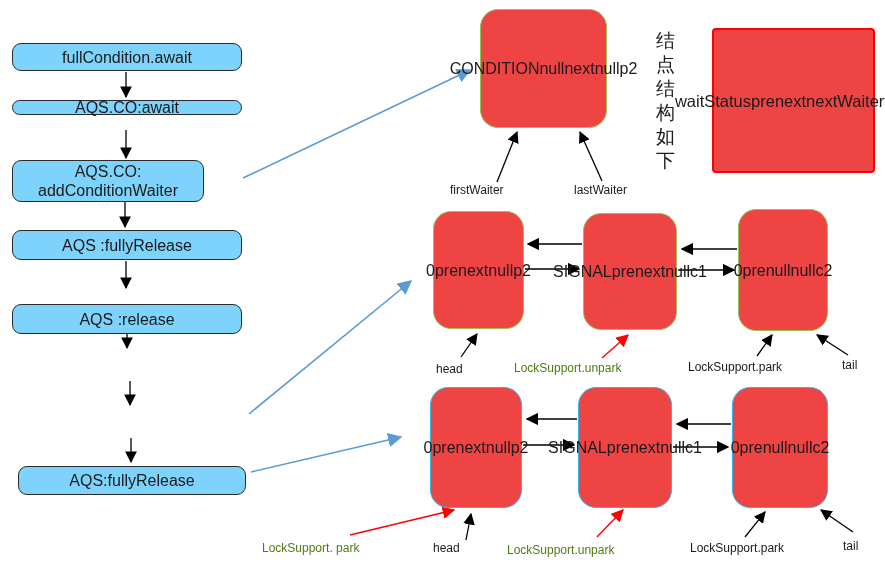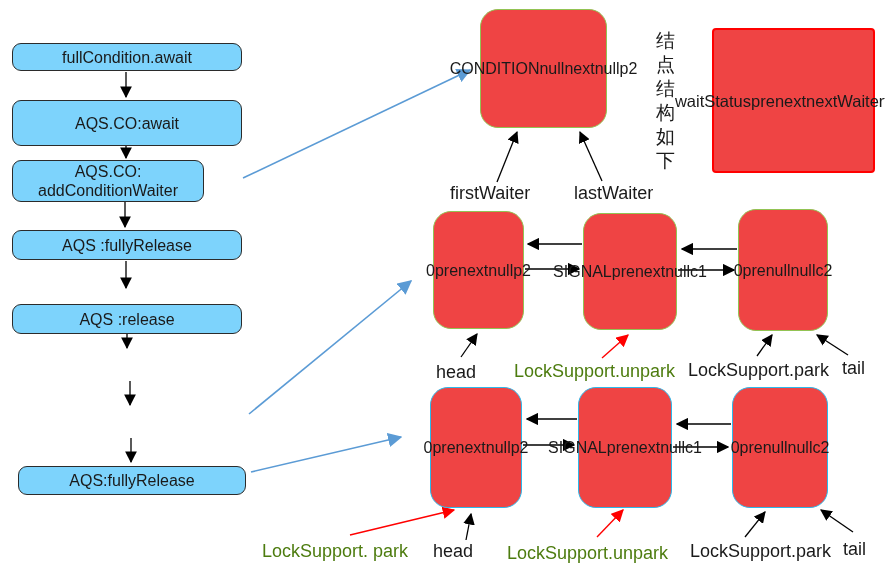--- a/index.html
+++ b/index.html
@@ -17,21 +17,21 @@
     position:absolute;background:#ef4444;box-sizing:border-box;
     display:flex;flex-direction:row;align-items:center;justify-content:center;
     text-align:center;font-size:16px;
   }
   .qnode span{display:block;line-height:23px;}
   .qnode.green{border:1.6px solid #92c353;border-radius:18px;}
   .qnode.cyan{border:1.6px solid #2eb8ea;border-radius:18px;}
   .qnode.redbox{border:2px solid #ff0000;border-radius:4px;}
   .qnode.redbox span{line-height:24px;font-size:16.5px;}
   .qnode.redbox span.cn{font-size:19px;}
-  .lbl{position:absolute;font-size:18px;white-space:nowrap;}
+  .lbl{position:absolute;font-size:12px;white-space:nowrap;}
   .lbl.red{color:#4d7c0f;}
 </style>
 </head>
 <body>
 
 <div id="canvas">
 
   <svg id="arrows" width="885" height="568">
     <defs>
       <marker id="ab" viewBox="0 0 10 10" refX="9" refY="5" markerWidth="9" markerHeight="9" orient="auto">
@@ -76,21 +76,21 @@
     <line x1="673" y1="447" x2="728" y2="447" stroke="#000" stroke-width="1.4" marker-end="url(#ab)"></line>
 
     <line x1="350" y1="535" x2="454" y2="510" stroke="#ff0000" stroke-width="1.4" marker-end="url(#ar)"></line>
     <line x1="466" y1="540" x2="471" y2="514" stroke="#000" stroke-width="1.3" marker-end="url(#ab)"></line>
     <line x1="597" y1="537" x2="623" y2="510" stroke="#ff0000" stroke-width="1.4" marker-end="url(#ar)"></line>
     <line x1="745" y1="537" x2="765" y2="512" stroke="#000" stroke-width="1.3" marker-end="url(#ab)"></line>
     <line x1="853" y1="532" x2="821" y2="510" stroke="#000" stroke-width="1.3" marker-end="url(#ab)"></line>
   </svg>
 
   <div class="flow-box" style="left:12px;top:43px;width:230px;height:28px"><span>fullCondition.await</span></div>
-  <div class="flow-box" style="left:12px;top:100px;width:230px;height:46px"><span>AQS.CO:await</span></div>
+  <div class="flow-box" style="left:12px;top:100px;width:230px;height:15px"><span>AQS.CO:await</span></div>
   <div class="flow-box" style="left:12px;top:160px;width:192px;height:42px"><span>AQS.CO:
 addConditionWaiter</span></div>
   <div class="flow-box" style="left:12px;top:230px;width:230px;height:30px"><span>AQS :fullyRelease</span></div>
   <div class="flow-box" style="left:12px;top:304px;width:230px;height:30px"><span>AQS :release</span></div>
   <div class="flow-box" style="left:18px;top:466px;width:228px;height:29px"><span>AQS:fullyRelease</span></div>
 
   <div class="qnode green" style="left:480px;top:9px;width:127px;height:119px">
     <span>CONDITION</span>
     <span>null</span>
     <span>next</span>

